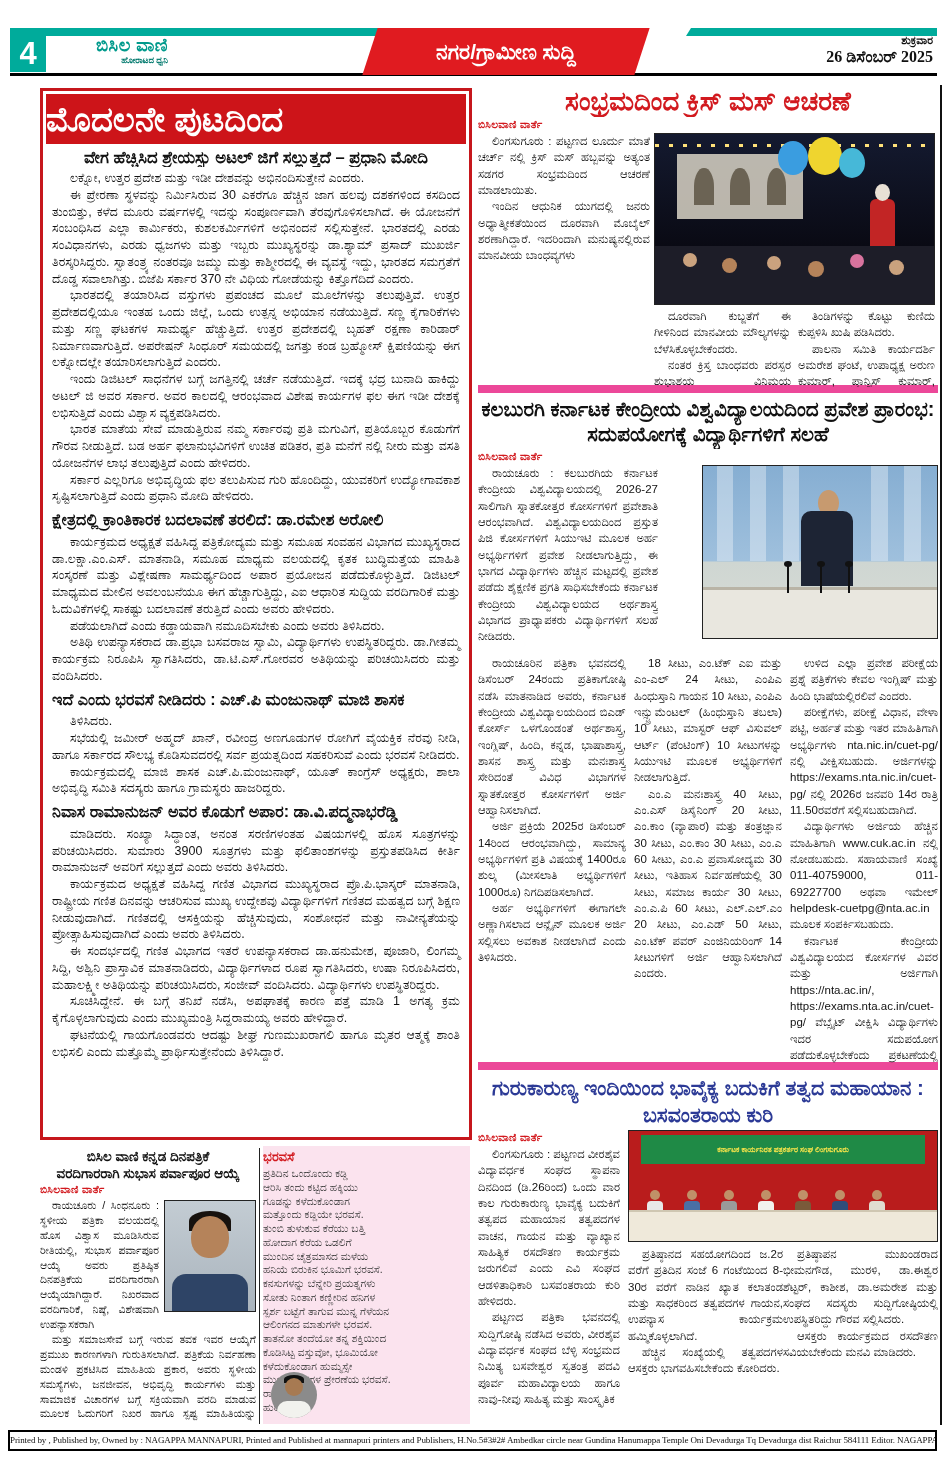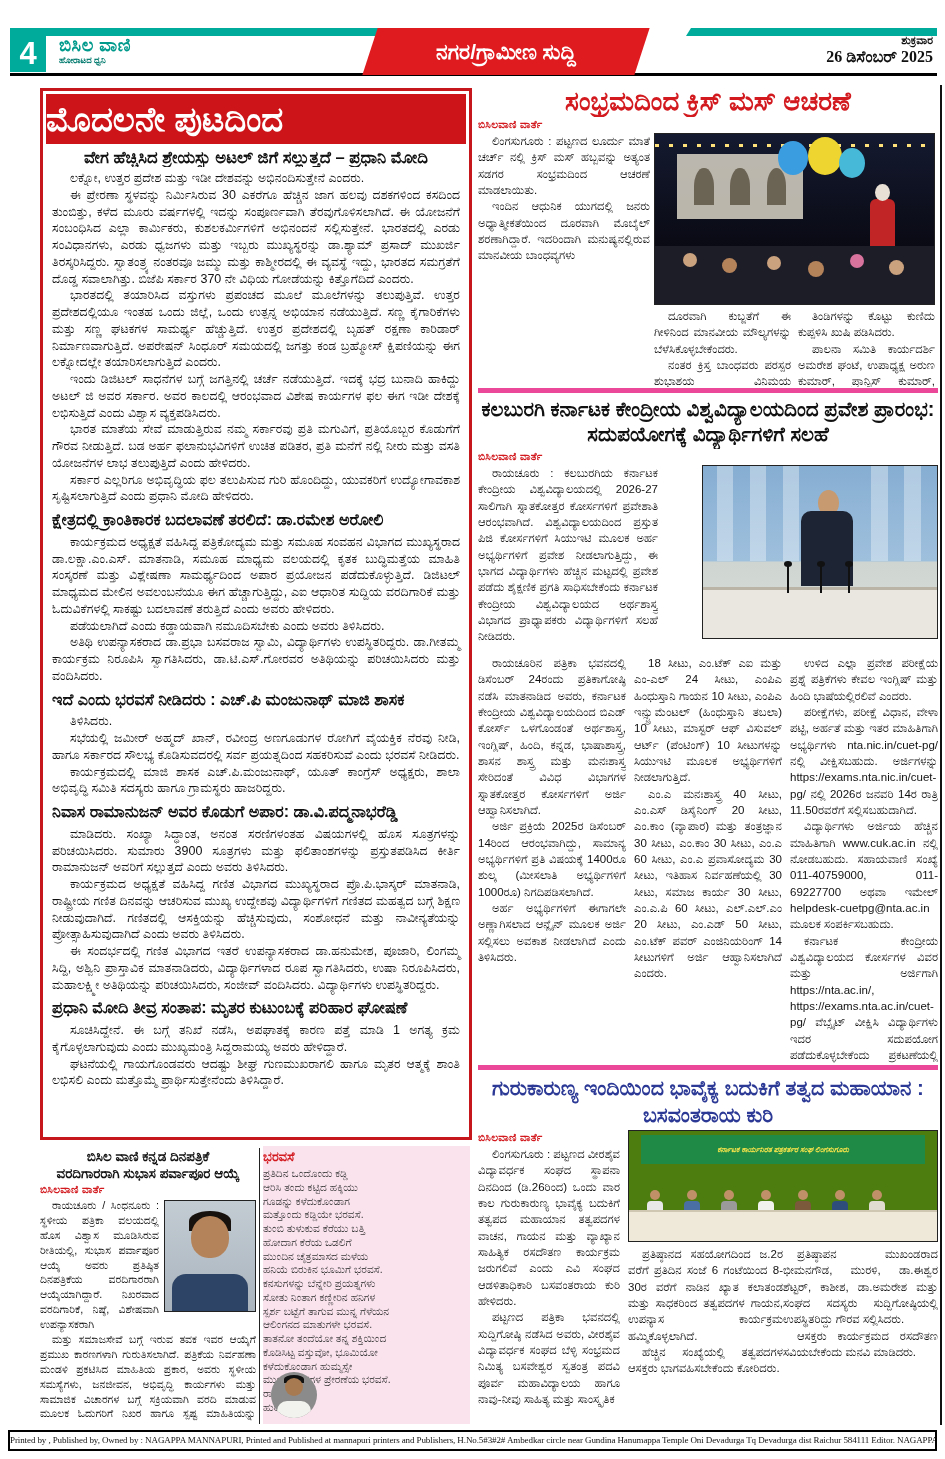--- a/index.html
+++ b/index.html
@@ -6,21 +6,21 @@
   body{width:945px;height:1459px;position:relative;background:#ffffff;
        font-family:"Liberation Sans","DejaVu Sans",sans-serif;color:#111;overflow:hidden;}
   
   .masthead{position:absolute;left:8px;top:28px;width:929px;height:50px;}
   .teal-strip-l{position:absolute;left:2px;top:0;width:630px;height:8px;background:#00ab9b;
       clip-path:polygon(0 0,100% 0,97% 100%,0 100%);}
   .teal-strip-r{position:absolute;left:678px;right:0;top:0;height:8px;background:#00ab9b;
       clip-path:polygon(2% 0,100% 0,100% 100%,0 100%);}
   .pagenum{position:absolute;left:2px;top:6px;width:36px;height:38px;background:#00ab9b;
       color:#fff;font-weight:bold;font-size:31px;text-align:center;line-height:40px;}
-  .logo{position:absolute;left:51px;top:7px;width:120px;height:38px;text-align:left;}
+  .logo{position:absolute;left:40px;top:7px;width:120px;height:38px;text-align:right;}
   .logo .paper{color:#009a8c;font-weight:bold;font-size:18px;line-height:20px;letter-spacing:.5px;}
   .logo .tagline{color:#00796d;font-weight:bold;font-size:8.5px;line-height:10px;}
   .mast-black-line{position:absolute;left:2px;right:0;top:45px;height:3px;background:#000;}
   .section-banner{position:absolute;left:362px;top:0;width:272px;height:47px;}
   .section-banner .bg{position:absolute;inset:0;background:#e01b20;transform:skewX(-18deg);}
   .section-banner .txt{position:absolute;inset:0;color:#fff;font-weight:bold;font-size:21px;
       text-align:center;line-height:47px;}
   .dateblock{position:absolute;right:4px;top:6px;text-align:right;
       font-family:"Liberation Serif","DejaVu Serif",serif;}
   .dateblock .weekday{font-size:11px;font-weight:bold;line-height:13px;}
@@ -38,21 +38,21 @@
       overflow:hidden;margin:4px 4px 3px 4px;}
   .lead-body{height:952px;overflow:hidden;padding:0 9px;font-size:12.5px;line-height:1.34;
       text-align:justify;}
   .lead-body .blk{margin:0;}
   .lead-body .blk.para{text-indent:18px;}
   .lead-body .blk.subhead{font-weight:bold;font-size:16px;line-height:1.3;text-indent:0;
       margin:5px 0 3px 0;text-align:left;}
   
   .rightcol-rule{position:absolute;left:940px;top:85px;width:2px;height:1340px;background:#111;}
   .article{position:absolute;left:478px;width:460px;box-sizing:border-box;}
-  .art-sep{border-bottom:5px solid #ec4899;}
+  .art-sep{border-bottom:8px solid #ec4899;}
   .headline-red{color:#d21a1f;font-weight:bold;font-size:26px;text-align:center;line-height:32px;}
   .headline-black{color:#111;font-weight:bold;font-size:20px;text-align:center;line-height:25px;}
   .headline-blue{color:#2c3a96;font-weight:bold;font-size:20.5px;text-align:center;line-height:27px;}
   .col{flex:1;}
   
   .photo{position:relative;overflow:hidden;border:1px solid #222;box-sizing:border-box;}
   .ph-xmas{background:linear-gradient(#141a30,#090912 70%);}
   .ph-xmas .wall{position:absolute;left:8%;top:12%;width:45%;height:38%;background:#d9d4c6;opacity:.85;}
   .ph-xmas .arch{position:absolute;top:20%;width:7%;height:22%;background:#6b6354;border-radius:50% 50% 0 0;}
   .ph-xmas .lights{position:absolute;left:0;top:6%;width:100%;height:3px;
@@ -64,21 +64,21 @@
   .ph-xmas .santa:after{content:"";position:absolute;left:20%;top:-26%;width:60%;height:30%;
       background:#e8e0d4;border-radius:50%;}
   .ph-univ{background:linear-gradient(#86aed2,#9fc0dd 55%,#cfd6d2 56%,#d8ddd6 100%);}
   .ph-univ .blind{position:absolute;top:0;height:55%;width:7%;background:rgba(255,255,255,.35);}
   .ph-univ .man{position:absolute;left:42%;top:26%;width:22%;height:44%;background:#1d2434;
       border-radius:10px 10px 0 0;}
   .ph-univ .face{position:absolute;left:49%;top:14%;width:9%;height:15%;background:#c79a6f;border-radius:50%;}
   .ph-univ .desk{position:absolute;left:0;bottom:0;width:100%;height:28%;background:#e9e7df;border-top:3px solid #b9b4a6;}
   .ph-univ .mic{position:absolute;bottom:26%;width:2px;height:16%;background:#111;}
   .ph-univ .mic:after{content:"";position:absolute;top:-5px;left:-3px;width:8px;height:6px;background:#111;border-radius:50%;}
-  .ph-guru{background:#4d7c0f;font-style:italic;}
+  .ph-guru{background:#b91c1c;}
   .ph-guru .banner{position:absolute;left:4%;top:4%;width:92%;height:26%;background:#1f8a46;
       color:#ffe84a;font-size:7.5px;font-weight:bold;text-align:center;line-height:1.2;
       display:flex;align-items:center;justify-content:center;padding:1px;box-sizing:border-box;}
   .ph-guru .table{position:absolute;left:0;bottom:0;width:100%;height:26%;background:#efe9da;border-top:2px solid #cfc7b2;}
   .person{position:absolute;}
   .person .p-head{width:10px;height:10px;border-radius:50%;background:#c09068;margin:0 auto;}
   .person .p-body{width:16px;height:14px;border-radius:4px 4px 0 0;margin-top:1px;}
   .ph-reporter{background:linear-gradient(#c3ccd3,#aab4bd);}
   .ph-reporter .r-head{position:absolute;left:29%;top:14%;width:42%;height:38%;background:#b5835a;border-radius:50% 50% 46% 46%;}
   .ph-reporter .r-hair{position:absolute;left:27%;top:9%;width:46%;height:18%;background:#17120e;border-radius:50% 50% 0 0;}
@@ -169,21 +169,20 @@
       <div class="blk para">ಪಡೆಯಲಾಗಿದೆ ಎಂದು ಕಡ್ಡಾಯವಾಗಿ ನಮೂದಿಸಬೇಕು ಎಂದು ಅವರು ತಿಳಿಸಿದರು.</div>
       <div class="blk para">ಅತಿಥಿ ಉಪನ್ಯಾಸಕರಾದ ಡಾ.ಪ್ರಭಾ ಬಸವರಾಜ ಸ್ವಾಮಿ, ವಿದ್ಯಾರ್ಥಿಗಳು ಉಪಸ್ಥಿತರಿದ್ದರು. ಡಾ.ಗೀತಮ್ಮ ಕಾರ್ಯಕ್ರಮ ನಿರೂಪಿಸಿ ಸ್ವಾಗತಿಸಿದರು, ಡಾ.ಟಿ.ಎಸ್.ಗೋರವರ ಅತಿಥಿಯನ್ನು ಪರಿಚಯಿಸಿದರು ಮತ್ತು ವಂದಿಸಿದರು.</div>
       <div class="blk subhead">ಇದೆ ಎಂದು ಭರವಸೆ ನೀಡಿದರು : ಎಚ್.ಪಿ ಮಂಜುನಾಥ್ ಮಾಜಿ ಶಾಸಕ</div>
       <div class="blk para">ತಿಳಿಸಿದರು.</div>
       <div class="blk para">ಸಭೆಯಲ್ಲಿ ಜಮೀರ್ ಅಹ್ಮದ್ ಖಾನ್, ರವೀಂದ್ರ ಅಣಗೂಡುಗಳ ರೋಗಿಗೆ ವೈಯಕ್ತಿಕ ನೆರವು ನೀಡಿ, ಹಾಗೂ ಸರ್ಕಾರದ ಸೌಲಭ್ಯ ಕೊಡಿಸುವದರಲ್ಲಿ ಸರ್ವ ಪ್ರಯತ್ನದಿಂದ ಸಹಕರಿಸುವೆ ಎಂದು ಭರವಸೆ ನೀಡಿದರು.</div>
       <div class="blk para">ಕಾರ್ಯಕ್ರಮದಲ್ಲಿ ಮಾಜಿ ಶಾಸಕ ಎಚ್.ಪಿ.ಮಂಜುನಾಥ್, ಯೂತ್ ಕಾಂಗ್ರೆಸ್ ಅಧ್ಯಕ್ಷರು, ಶಾಲಾ ಅಭಿವೃದ್ಧಿ ಸಮಿತಿ ಸದಸ್ಯರು ಹಾಗೂ ಗ್ರಾಮಸ್ಥರು ಹಾಜರಿದ್ದರು.</div>
       <div class="blk subhead">ನಿವಾಸ ರಾಮಾನುಜನ್ ಅವರ ಕೊಡುಗೆ ಅಪಾರ: ಡಾ.ವಿ.ಪದ್ಮನಾಭರೆಡ್ಡಿ</div>
       <div class="blk para">ಮಾಡಿದರು. ಸಂಖ್ಯಾ ಸಿದ್ಧಾಂತ, ಅನಂತ ಸರಣಿಗಳಂತಹ ವಿಷಯಗಳಲ್ಲಿ ಹೊಸ ಸೂತ್ರಗಳನ್ನು ಪರಿಚಯಿಸಿದರು. ಸುಮಾರು 3900 ಸೂತ್ರಗಳು ಮತ್ತು ಫಲಿತಾಂಶಗಳನ್ನು ಪ್ರಸ್ತುತಪಡಿಸಿದ ಕೀರ್ತಿ ರಾಮಾನುಜನ್ ಅವರಿಗೆ ಸಲ್ಲುತ್ತದೆ ಎಂದು ಅವರು ತಿಳಿಸಿದರು.</div>
       <div class="blk para">ಕಾರ್ಯಕ್ರಮದ ಅಧ್ಯಕ್ಷತೆ ವಹಿಸಿದ್ದ ಗಣಿತ ವಿಭಾಗದ ಮುಖ್ಯಸ್ಥರಾದ ಪ್ರೊ.ಪಿ.ಭಾಸ್ಕರ್ ಮಾತನಾಡಿ, ರಾಷ್ಟ್ರೀಯ ಗಣಿತ ದಿನವನ್ನು ಆಚರಿಸುವ ಮುಖ್ಯ ಉದ್ದೇಶವು ವಿದ್ಯಾರ್ಥಿಗಳಿಗೆ ಗಣಿತದ ಮಹತ್ವದ ಬಗ್ಗೆ ಶಿಕ್ಷಣ ನೀಡುವುದಾಗಿದೆ. ಗಣಿತದಲ್ಲಿ ಆಸಕ್ತಿಯನ್ನು ಹೆಚ್ಚಿಸುವುದು, ಸಂಶೋಧನೆ ಮತ್ತು ನಾವೀನ್ಯತೆಯನ್ನು ಪ್ರೋತ್ಸಾಹಿಸುವುದಾಗಿದೆ ಎಂದು ಅವರು ತಿಳಿಸಿದರು.</div>
       <div class="blk para">ಈ ಸಂದರ್ಭದಲ್ಲಿ ಗಣಿತ ವಿಭಾಗದ ಇತರೆ ಉಪನ್ಯಾಸಕರಾದ ಡಾ.ಹನುಮೇಶ, ಪೂಜಾರಿ, ಲಿಂಗಮ್ಮ ಸಿದ್ದಿ, ಅಶ್ವಿನಿ ಪ್ರಾಸ್ತಾವಿಕ ಮಾತನಾಡಿದರು, ವಿದ್ಯಾರ್ಥಿಗಳಾದ ರೂಪ ಸ್ವಾಗತಿಸಿದರು, ಉಷಾ ನಿರೂಪಿಸಿದರು, ಮಹಾಲಕ್ಷ್ಮೀ ಅತಿಥಿಯನ್ನು ಪರಿಚಯಿಸಿದರು, ಸಂಜೀವ್ ವಂದಿಸಿದರು. ವಿದ್ಯಾರ್ಥಿಗಳು ಉಪಸ್ಥಿತರಿದ್ದರು.</div>
-      <div class="blk subhead">ಪ್ರಧಾನಿ ಮೋದಿ ತೀವ್ರ ಸಂತಾಪ: ಮೃತರ ಕುಟುಂಬಕ್ಕೆ ಪರಿಹಾರ ಘೋಷಣೆ</div>
       <div class="blk para">ಸೂಚಿಸಿದ್ದೇನೆ. ಈ ಬಗ್ಗೆ ತನಿಖೆ ನಡೆಸಿ, ಅಪಘಾತಕ್ಕೆ ಕಾರಣ ಪತ್ತೆ ಮಾಡಿ 1 ಅಗತ್ಯ ಕ್ರಮ ಕೈಗೊಳ್ಳಲಾಗುವುದು ಎಂದು ಮುಖ್ಯಮಂತ್ರಿ ಸಿದ್ದರಾಮಯ್ಯ ಅವರು ಹೇಳಿದ್ದಾರೆ.</div>
       <div class="blk para">ಘಟನೆಯಲ್ಲಿ ಗಾಯಗೊಂಡವರು ಆದಷ್ಟು ಶೀಘ್ರ ಗುಣಮುಖರಾಗಲಿ ಹಾಗೂ ಮೃತರ ಆತ್ಮಕ್ಕೆ ಶಾಂತಿ ಲಭಿಸಲಿ ಎಂದು ಮತ್ತೊಮ್ಮೆ ಪ್ರಾರ್ಥಿಸುತ್ತೇನೆಂದು ತಿಳಿಸಿದ್ದಾರೆ.</div>
     </div>
 </div>
 
 <div class="rightcol-rule"></div>
 
 <div class="article art1 art-sep">
   <div class="hl headline-red">ಸಂಭ್ರಮದಿಂದ ಕ್ರಿಸ್ ಮಸ್ ಆಚರಣೆ</div>
   <div class="byline">ಬಿಸಿಲವಾಣಿ ವಾರ್ತೆ</div>

